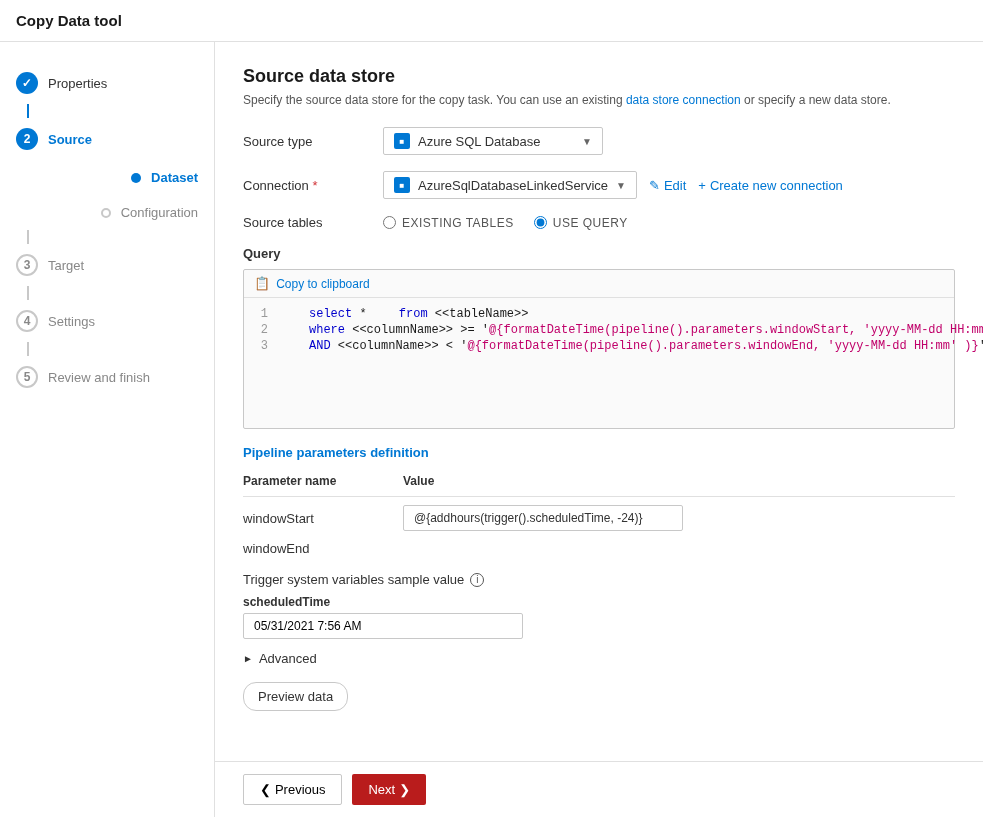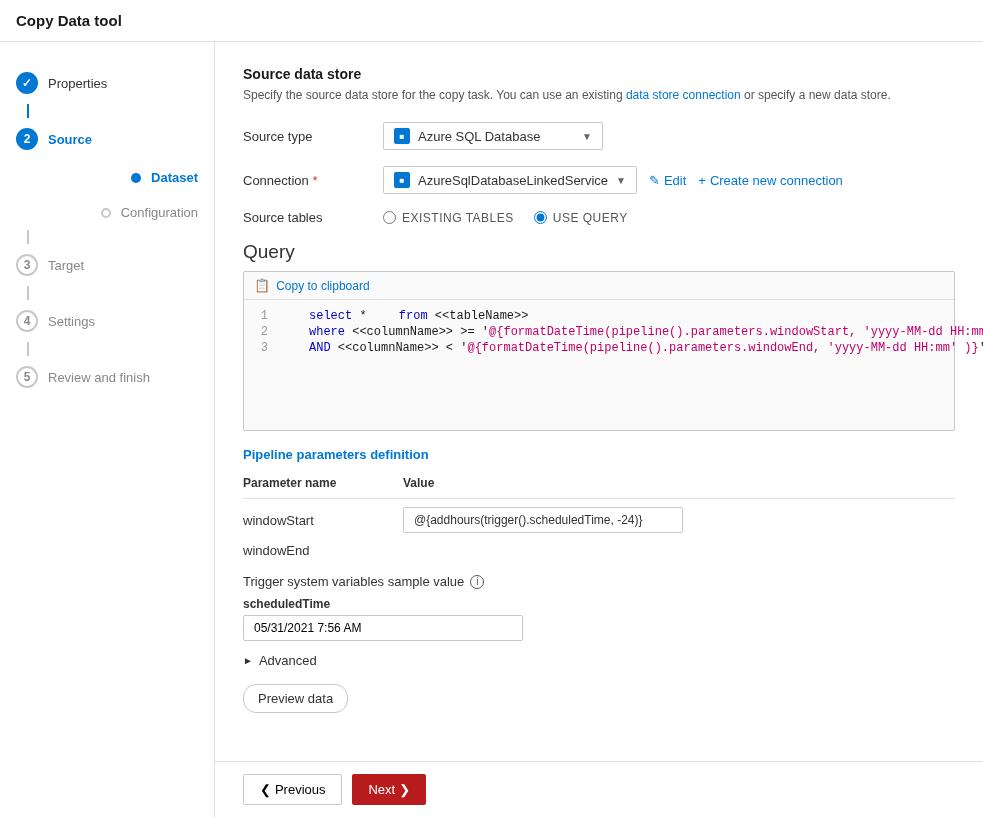--- a/index.html
+++ b/index.html
@@ -115,21 +115,21 @@
       overflow: hidden;
     }
 
     .content-area {
       flex: 1;
       padding: 24px 28px;
       overflow-y: auto;
     }
 
     .page-title {
-      font-size: 14px;
+      font-size: 18px;
       font-weight: 600;
       margin-bottom: 6px;
       color: #1a1a1a;
     }
 
     .page-subtitle {
       font-size: 12px;
       color: #555;
       margin-bottom: 20px;
     }
@@ -231,22 +231,22 @@
       color: #555;
       letter-spacing: 0.5px;
     }
 
     
     .query-section {
       margin-bottom: 16px;
     }
 
     .query-label {
-      font-size: 19px;
-      font-weight: 400;
+      font-size: 13px;
+      font-weight: 700;
       margin-bottom: 8px;
     }
 
     .query-box {
       border: 1px solid #c8c8c8;
       border-radius: 2px;
       background: #fafafa;
       padding: 0;
       min-height: 160px;
     }

